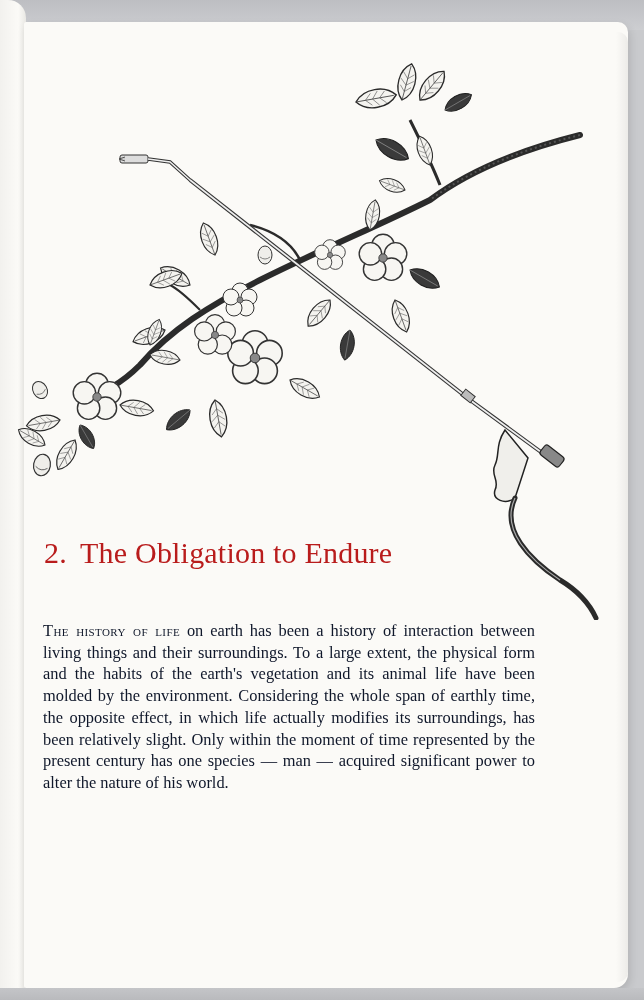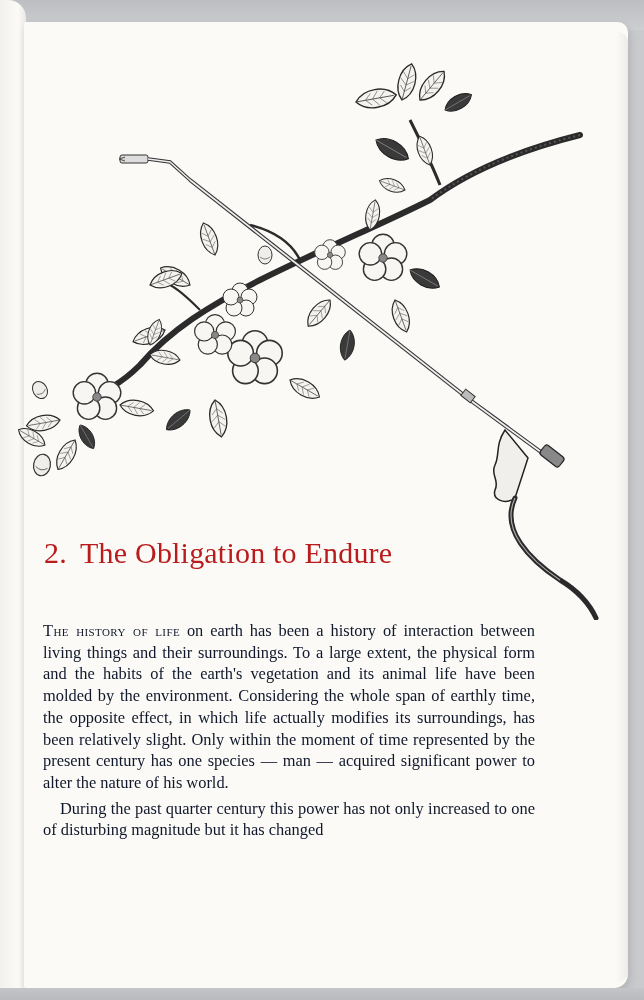--- a/index.html
+++ b/index.html
@@ -150,16 +150,15 @@
   </g>
 </svg>
 
 <h1 class="chapter-title">
   <span class="num">2.</span>
   <span>The Obligation to Endure</span>
 </h1>
 
 <div class="body-text">
   <p><span class="smallcaps">The history of life</span><span> on earth has been a history of interaction between living things and their surroundings. To a large extent, the physical form and the habits of the earth's vegetation and its animal life have been molded by the environment. Considering the whole span of earthly time, the opposite effect, in which life actually modifies its surroundings, has been relatively slight. Only within the moment of time represented by the present century has one species — man — acquired significant power to alter the nature of his world.</span></p>
-  <p>During the past quarter century this power has not only increased to one of disturbing magnitude but it has changed</p>
 </div>
 
 <div class="bottom-shadow"></div>
 
 </body></html>

